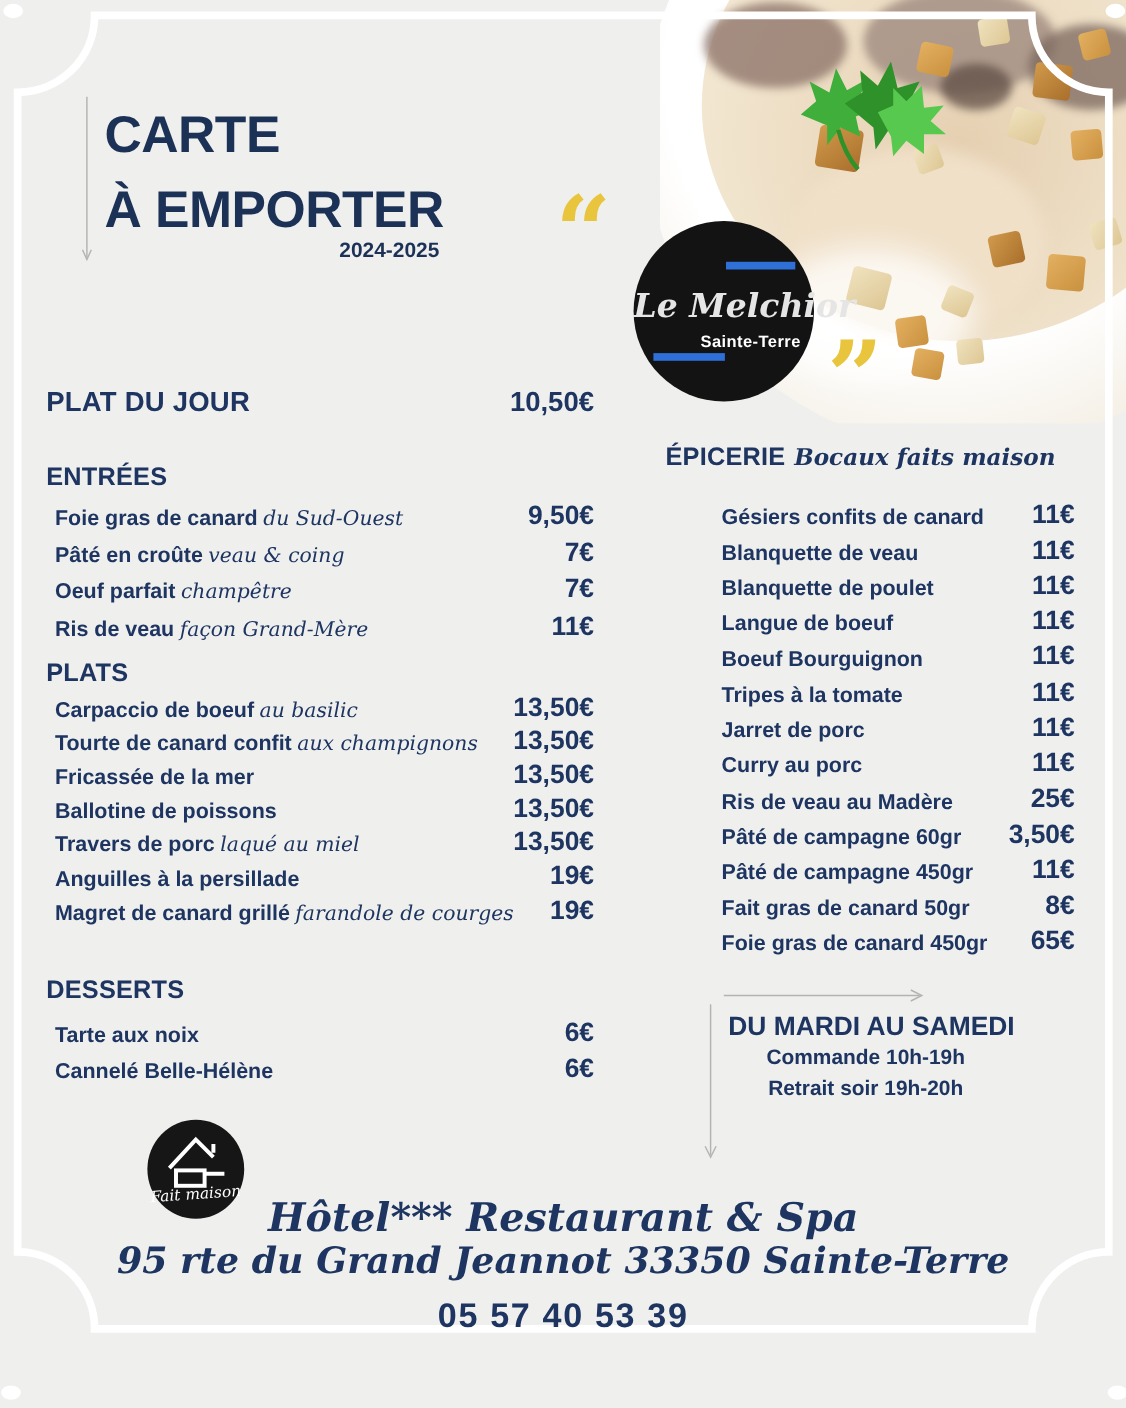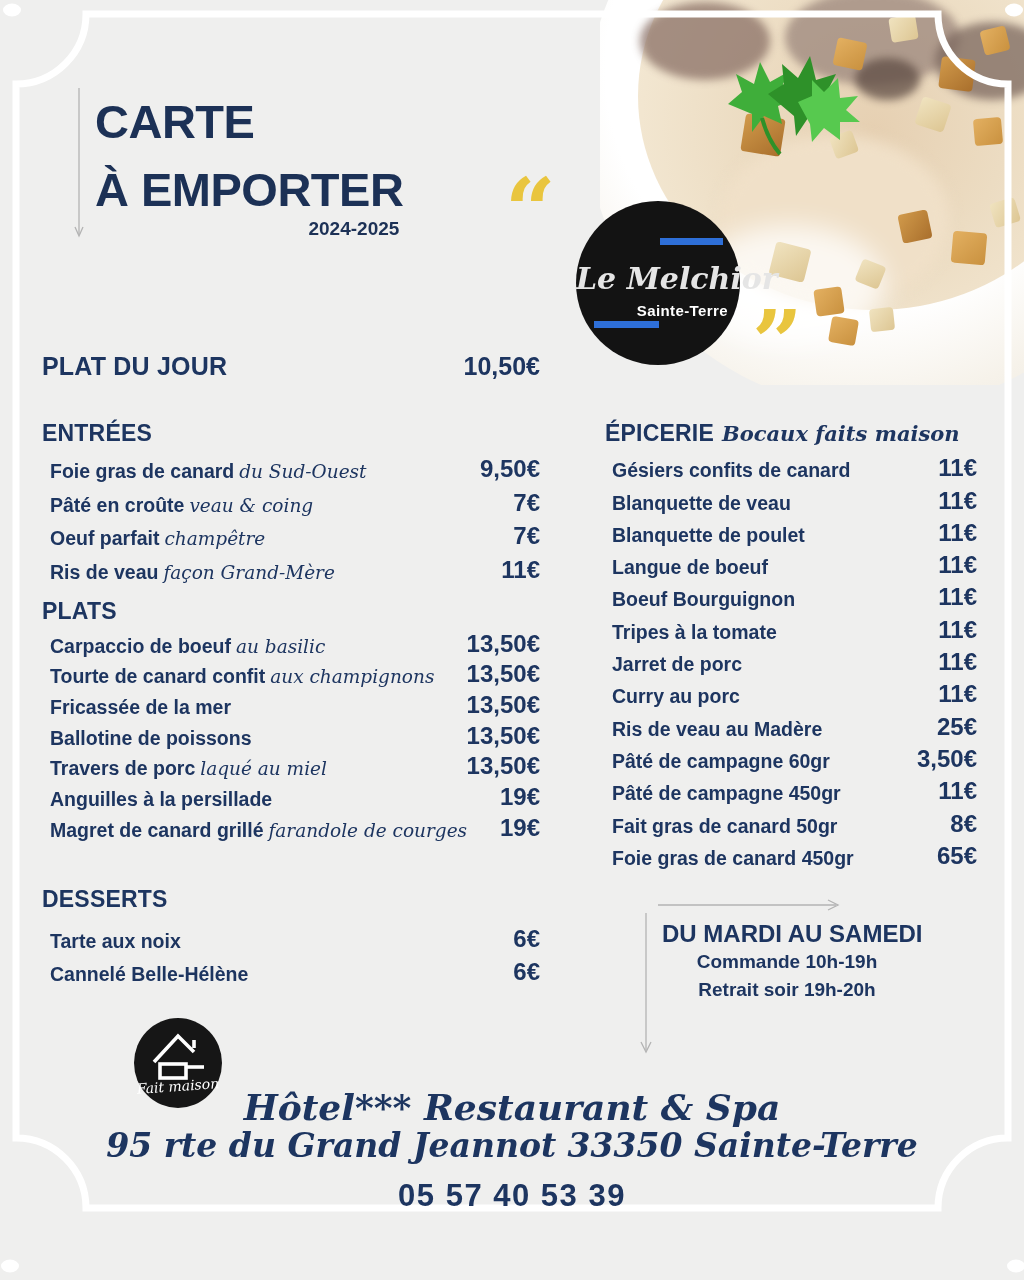--- a/index.html
+++ b/index.html
@@ -58,21 +58,21 @@
   .mdetail{font-family:"DejaVu Serif",serif;font-style:italic;font-weight:500;font-size:18.5px;margin-left:5px;}
   .mprice{font-size:24px;font-weight:700;margin-left:10px;}
 
   .entrees-items{left:42px;top:450px;width:498px;}
   .entrees-items .mrow{height:33.4px;}
   .plats-items{left:42px;top:627px;width:498px;}
   .plats-items .mrow{height:30.7px;}
   .desserts-items{left:42px;top:920px;width:498px;}
   .desserts-items .mrow{height:33px;}
   .epicerie-items{left:605px;top:450px;width:372px;}
-  .epicerie-items .mrow{height:32.3px;padding-left:7px;}
+  .epicerie-items .mrow{height:32.3px;padding-left:7px;margin-left:44px;}
 
   .hoursbox{position:absolute;left:662px;top:920px;width:250px;z-index:6;}
   .hourstitle{font-size:24px;font-weight:700;white-space:nowrap;}
   .hoursline{text-align:center;font-size:19px;font-weight:700;line-height:27.5px;}
   .hoursbox .hoursline:first-of-type{margin-top:7px;}
 
   
   .fm-logo{position:absolute;left:134px;top:1018px;width:88px;height:90px;border-radius:50%;
            background:#161616;z-index:6;}
   .fm-label{position:absolute;left:0;top:60px;width:88px;text-align:center;color:#fff;
@@ -218,21 +218,21 @@
     <div class="mrow">
         <span class="mname"><span>Tarte aux noix</span></span>
         <span class="mprice">6€</span>
       </div>
     <div class="mrow">
         <span class="mname"><span>Cannelé Belle-Hélène</span></span>
         <span class="mprice">6€</span>
       </div>
   </div>
 
-  <div class="sechead" style="left:605px;top:420px;">
+  <div class="sechead" style="left:605px;top:402px;">
     <span>ÉPICERIE</span><span class="sub">Bocaux faits maison</span>
   </div>
   <div class="items epicerie-items">
     <div class="mrow">
         <span class="mname">Gésiers confits de canard</span>
         <span class="mprice">11€</span>
       </div>
     <div class="mrow">
         <span class="mname">Blanquette de veau</span>
         <span class="mprice">11€</span>

